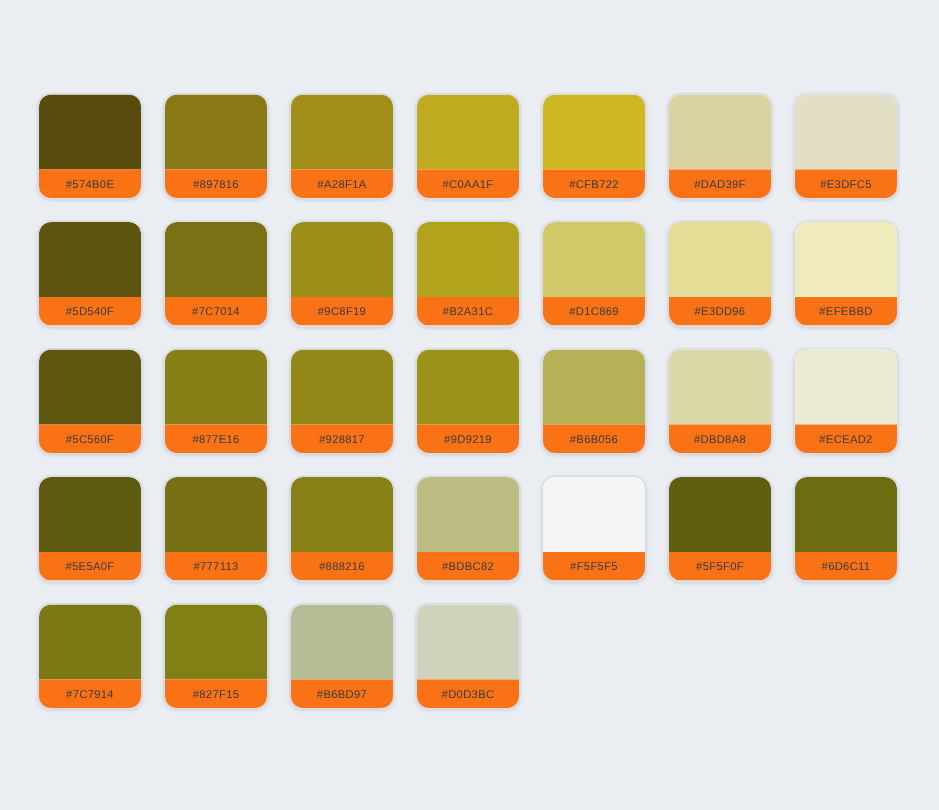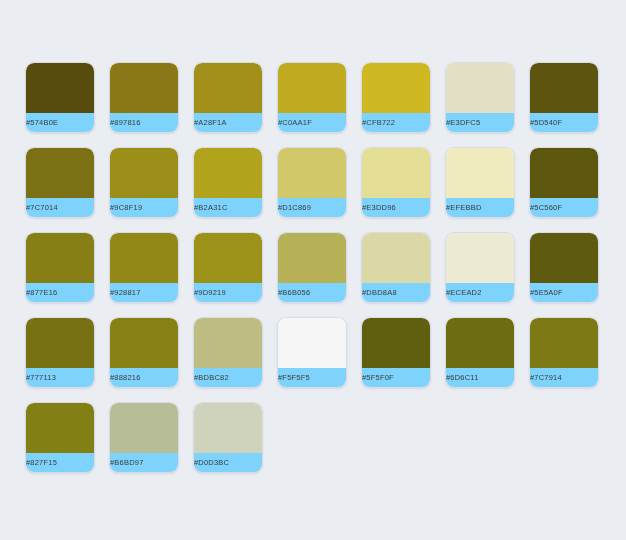--- a/index.html
+++ b/index.html
@@ -47,23 +47,24 @@
 
   .swatch-color {
     flex: 0 0 50px;
     width: 100%;
     border-top-left-radius: 8px;
     border-top-right-radius: 8px;
   }
 
   .swatch-label-strip {
     flex: 1 1 auto;
-    background: #7dd3fc;
+    background: #f97316;
     display: flex;
     align-items: center;
+    justify-content: center;
   }
 
   .swatch-label {
     font-family: "Liberation Sans", sans-serif;
     font-size: 7.5px;
     letter-spacing: 0.2px;
     color: #3b3b3b;
     line-height: 1;
     white-space: nowrap;
   }
@@ -97,20 +98,26 @@
           <span class="swatch-label">#C0AA1F</span>
         </div>
       </div>
       <div class="swatch-card">
         <div class="swatch-color" style="background-color: rgb(207, 183, 34);"></div>
         <div class="swatch-label-strip">
           <span class="swatch-label">#CFB722</span>
         </div>
       </div>
       <div class="swatch-card">
+        <div class="swatch-color" style="background-color: rgb(218, 211, 159);"></div>
+        <div class="swatch-label-strip">
+          <span class="swatch-label">#DAD39F</span>
+        </div>
+      </div>
+      <div class="swatch-card">
         <div class="swatch-color" style="background-color: rgb(227, 223, 197);"></div>
         <div class="swatch-label-strip">
           <span class="swatch-label">#E3DFC5</span>
         </div>
       </div>
       <div class="swatch-card">
         <div class="swatch-color" style="background-color: rgb(93, 84, 15);"></div>
         <div class="swatch-label-strip">
           <span class="swatch-label">#5D540F</span>
         </div>

